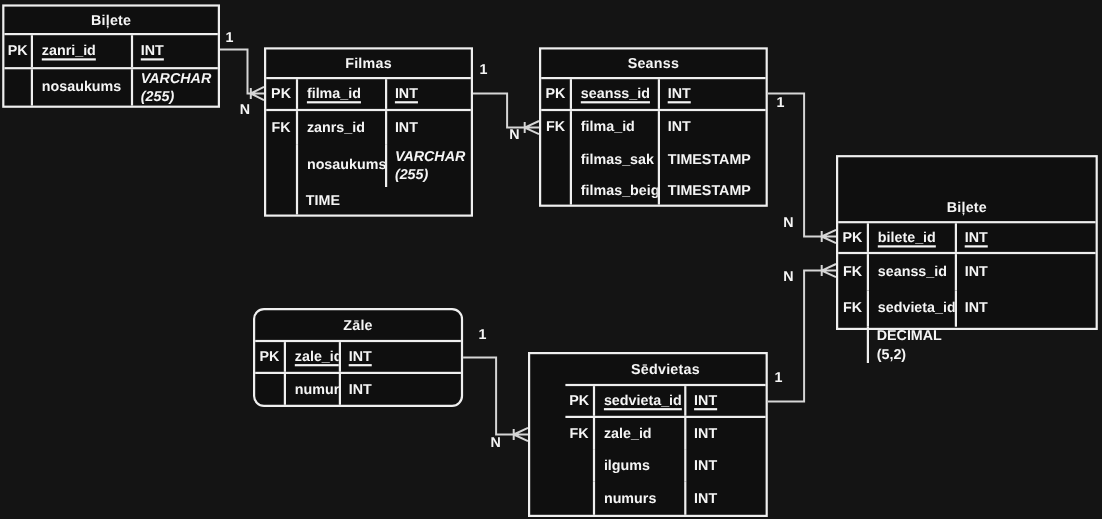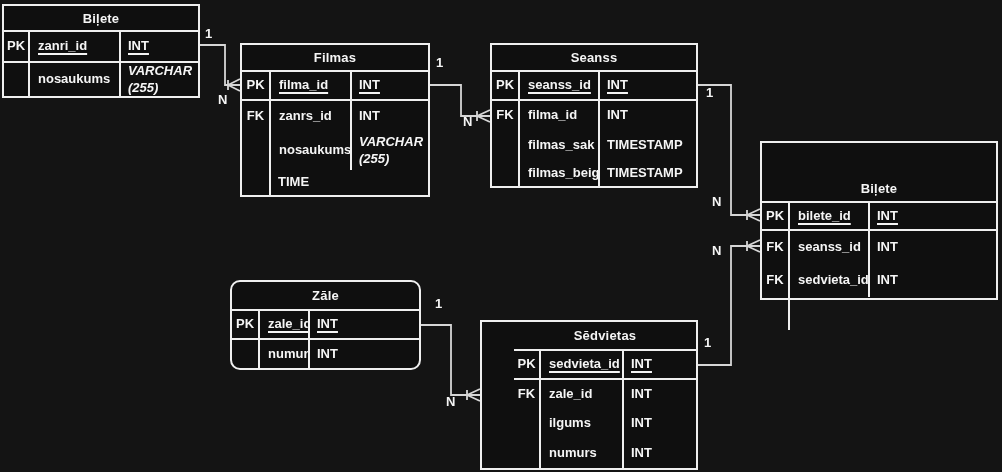--- a/index.html
+++ b/index.html
@@ -154,20 +154,21 @@
       <div class="c name">seanss_id</div>
       <div class="c type">INT</div>
     </div>
     <div class="t-row cols-bilete" style="height:33px;">
       <div class="c key">FK</div>
       <div class="c name">sedvieta_id</div>
       <div class="c type">INT</div>
     </div>
     <div class="t-row cols-bilete" style="height:33px;">
       <div class="c key"></div>
+      <div class="c type">DECIMAL (5,2)</div>
     </div>
   </div>
 
   <div class="etable" style="left:230px;top:280px;width:191px;height:90px;border-radius:10px;">
     <div class="t-title" style="height:29px;">Zāle</div>
     <div class="t-row pkrow cols-zale" style="height:29px;">
       <div class="c key">PK</div>
       <div class="c name u">zale_id</div>
       <div class="c type u">INT</div>
     </div>

